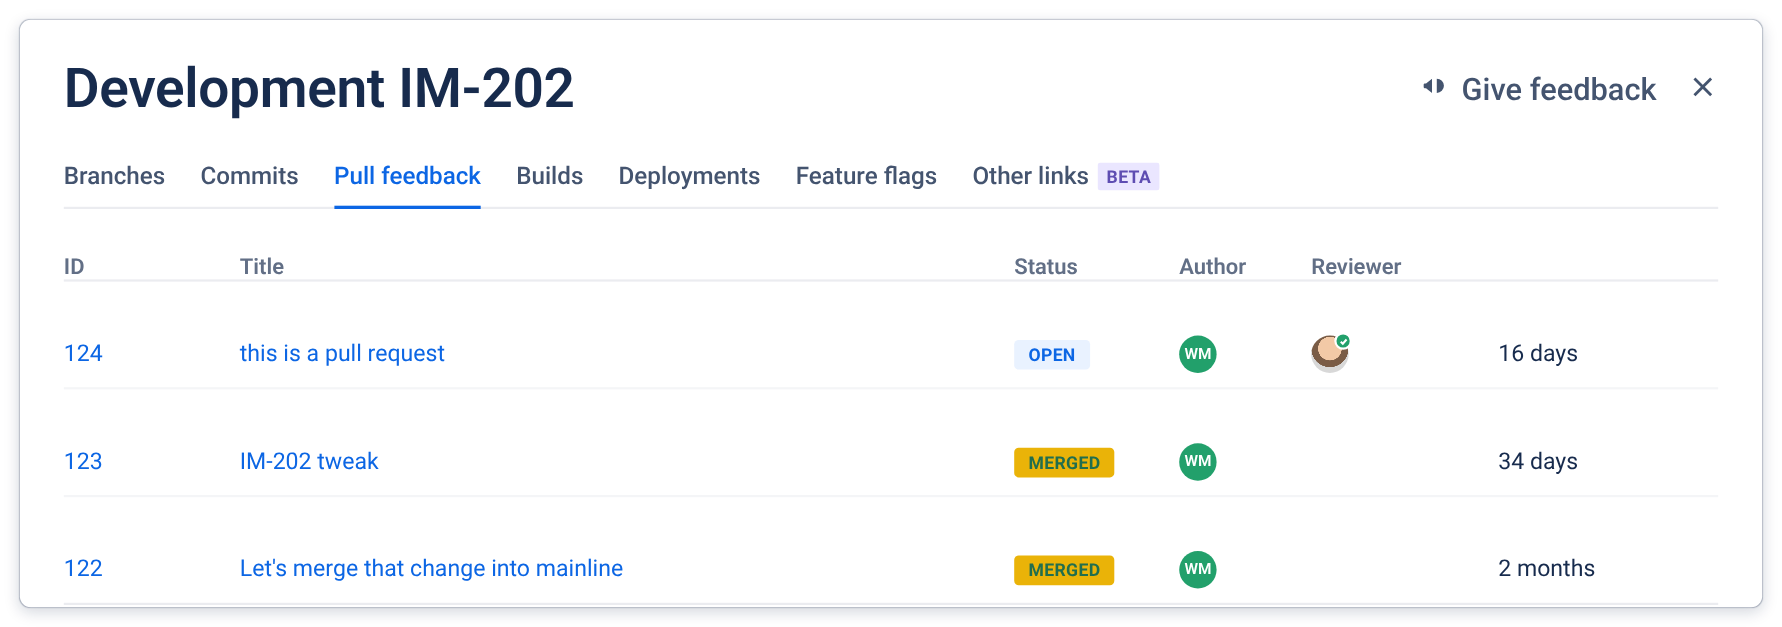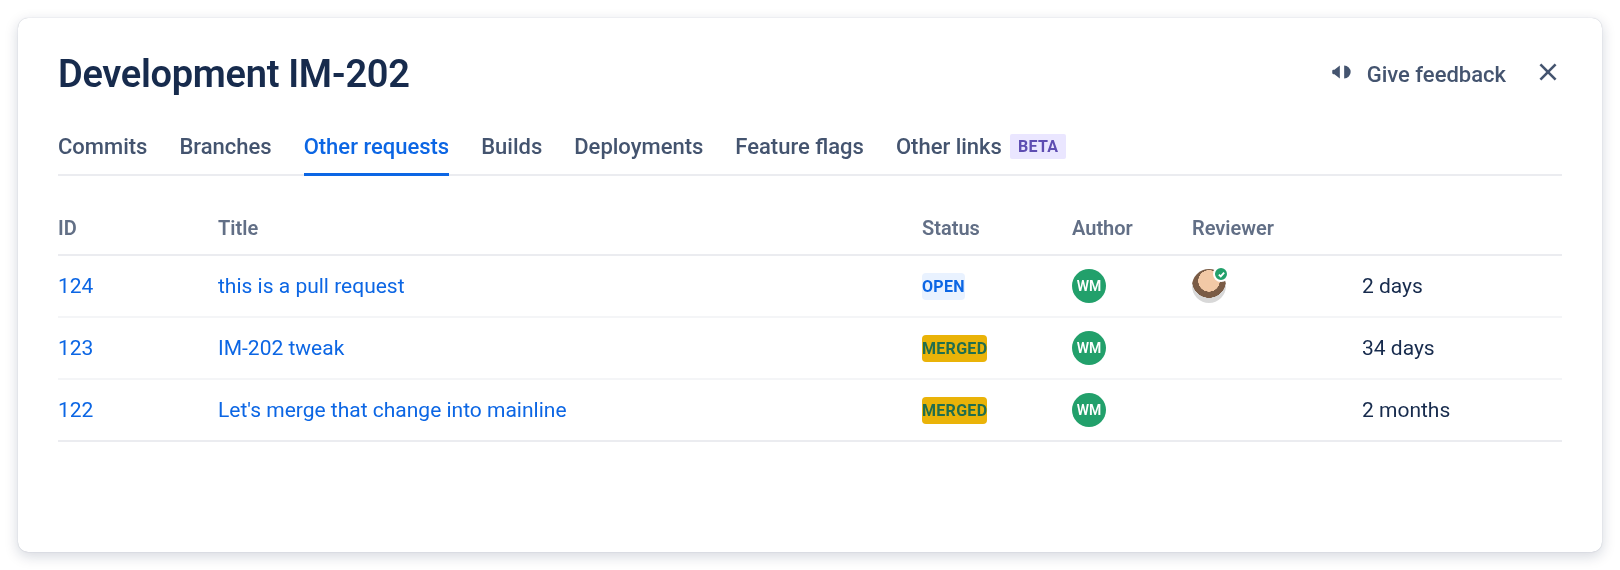--- a/index.html
+++ b/index.html
@@ -19,36 +19,36 @@
     padding: 34px 40px 0 40px;
     position: relative;
   }
   .header {
     display: flex;
     align-items: center;
     justify-content: space-between;
     margin-bottom: 38px;
   }
   .title {
-    font-size: 38px;
+    font-size: 50px;
     font-weight: 600;
     color: #172B4D;
     letter-spacing: -0.3px;
   }
   .header-actions {
     display: flex;
     align-items: center;
     gap: 28px;
   }
   .feedback {
     display: flex;
     align-items: center;
     gap: 12px;
     color: #44546F;
-    font-size: 22px;
+    font-size: 28px;
     font-weight: 500;
     cursor: pointer;
   }
   .feedback svg { width: 26px; height: 26px; fill: #44546F; }
   .close-btn {
     width: 28px; height: 28px;
     cursor: pointer;
     display:flex; align-items:center; justify-content:center;
   }
   .close-btn svg { width: 26px; height: 26px; stroke: #44546F; stroke-width: 2.4; }
@@ -88,36 +88,36 @@
   }
   .thead, .trow {
     display: grid;
     grid-template-columns: 160px 1fr 150px 120px 170px 200px;
     align-items: center;
   }
   .thead {
     color: #626F86;
     font-size: 20px;
     font-weight: 600;
-    padding-bottom: 14px;
     border-bottom: 2px solid #EBECF0;
   }
   .trow {
     height: 62px;
     border-bottom: 2px solid #F4F5F7;
     font-size: 21px;
     color: #172B4D;
+    margin-top: 36px;
   }
   .trow:last-child { border-bottom: 2px solid #EBECF0; }
   .link { color: #0C66E4; cursor: pointer; }
   .status-badge {
     display: inline-block;
     font-size: 16px;
     font-weight: 700;
-    padding: 4px 0;
+    padding: 4px 13px;
     border-radius: 4px;
     letter-spacing: 0.3px;
   }
   .status-OPEN { background: #E9F2FF; color: #0C66E4; }
   .status-MERGED { background: #eab308; color: #216E4E; }
   .avatar {
     width: 34px; height: 34px; border-radius: 50%;
     display:flex; align-items:center; justify-content:center;
     font-size: 14px; font-weight:600; color:#fff;
   }
@@ -154,27 +154,27 @@
               <line x1="5" y1="5" x2="19" y2="19"></line>
               <line x1="19" y1="5" x2="5" y2="19"></line>
             </svg>
         </span>
       </div>
     </div>
   </div>
 
   <div class="tabs" id="tabs">
       <div class="tab">
+        <span>Branches</span>
+      </div>
+      <div class="tab">
         <span>Commits</span>
       </div>
-      <div class="tab">
-        <span>Branches</span>
-      </div>
       <div class="tab active">
-        <span>Other requests</span>
+        <span>Pull feedback</span>
       </div>
       <div class="tab">
         <span>Builds</span>
       </div>
       <div class="tab">
         <span>Deployments</span>
       </div>
       <div class="tab">
         <span>Feature flags</span>
       </div>
@@ -203,21 +203,21 @@
           <div>
             <div class="reviewer-wrap">
               <div class="avatar photo"></div>
               <div class="approved-dot">
                 <svg viewBox="0 0 12 12">
                   <polyline points="2.5 6.2 5 8.6 9.5 3.5"></polyline>
                 </svg>
               </div>
             </div>
           </div>
-          <div>2 days</div>
+          <div>16 days</div>
         </div>
         <div class="trow">
           <div class="link">123</div>
           <div class="link">IM-202 tweak</div>
           <div><span class="status-badge status-MERGED">MERGED</span></div>
           <div>
             <div class="avatar initials">WM</div>
           </div>
           <div></div>
           <div>34 days</div>

